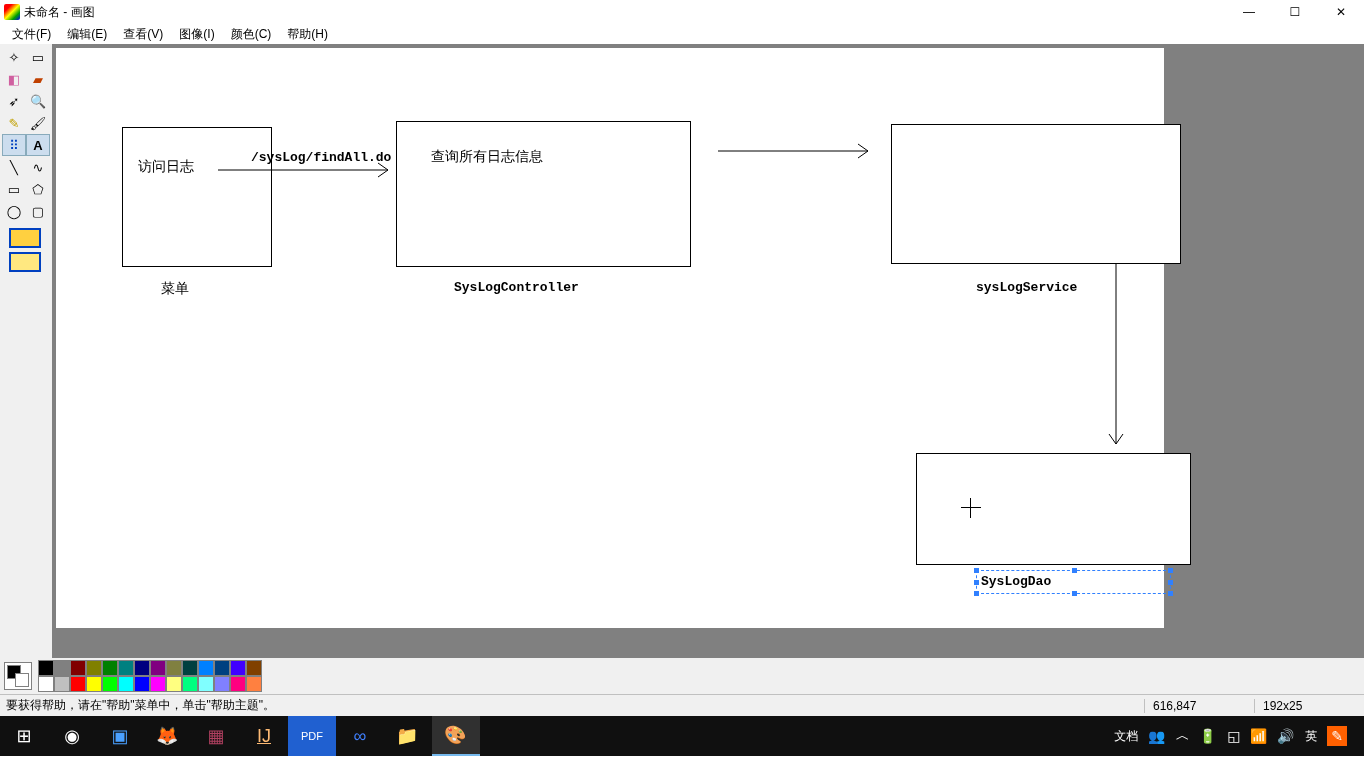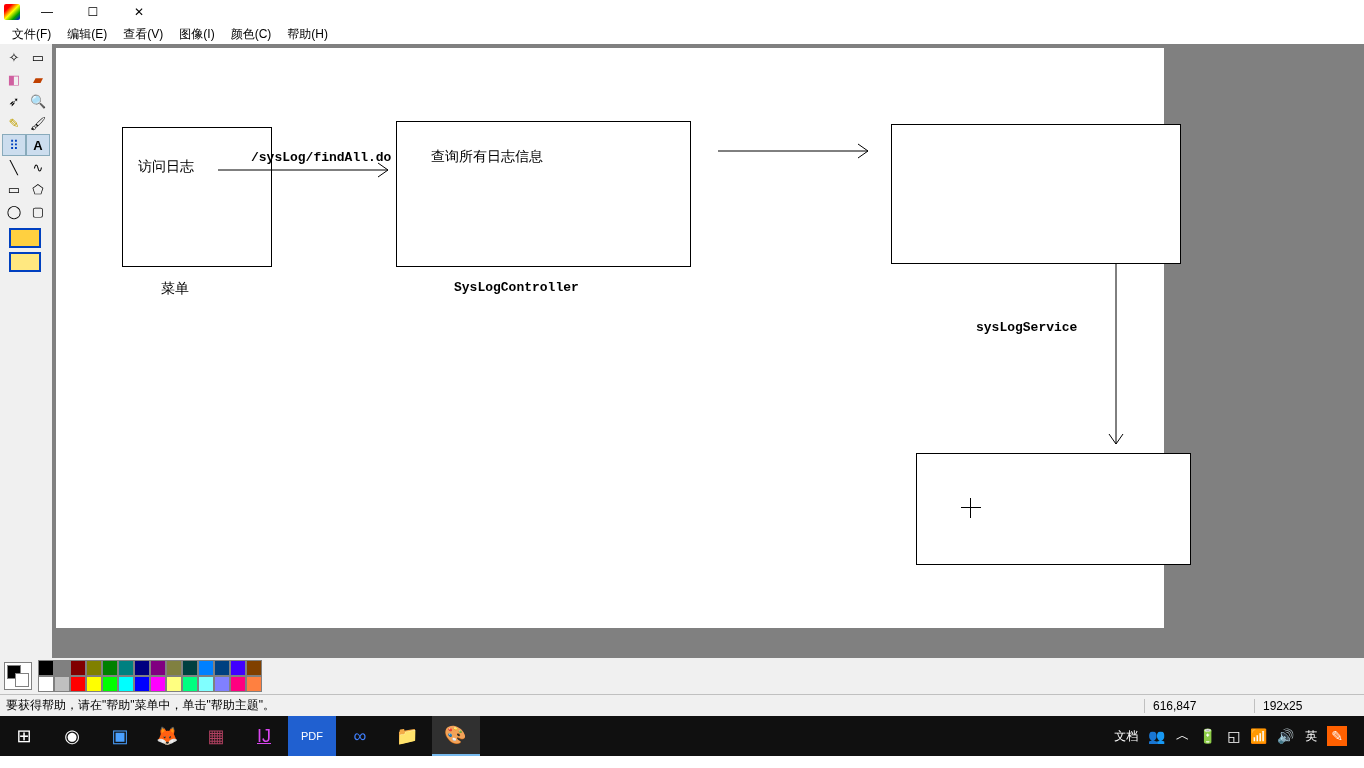--- a/index.html
+++ b/index.html
@@ -44,20 +44,21 @@
 .taskbar .spacer { flex:1; }
 .taskbar .tray { display:flex; align-items:center; gap:10px; padding-right:17px; font-size:12px;}
 .tray-icon { font-size:14px; }
 svg.arrow { position:absolute; overflow:visible; }
 </style>
 </head>
 <body>
 
 <div class="titlebar">
   <div class="app-icon"></div>
+  <div class="title-text">未命名 - 画图</div>
   <div class="win-controls">
     <div class="win-btn">—</div>
     <div class="win-btn">☐</div>
     <div class="win-btn">✕</div>
   </div>
 </div>
 
 <div class="menubar">
   <div class="menu-item">文件(F)</div>
   <div class="menu-item">编辑(E)</div>
@@ -107,30 +108,41 @@
       <div class="box" style="left:340px; top:73px; width:295px; height:146px;"></div>
       <div class="label" style="left:375px; top:100px; font-size:14px;">查询所有日志信息</div>
       <div class="label mono" style="left:398px; top:232px;">SysLogController</div>
 
       <svg class="arrow" style="left:662px; top:93px;" width="160" height="20">
         <line x1="0" y1="10" x2="150" y2="10" stroke="#000" stroke-width="1"></line>
         <polyline points="140,3 150,10 140,17" fill="none" stroke="#000" stroke-width="1"></polyline>
       </svg>
 
       <div class="box" style="left:835px; top:76px; width:290px; height:140px;"></div>
-      <div class="label mono" style="left:920px; top:232px;margin-top:40px;">sysLogService</div>
+      <div class="label mono" style="left:920px; top:232px;">sysLogService</div>
 
       <svg class="arrow" style="left:1050px; top:216px;" width="20" height="190">
         <line x1="10" y1="0" x2="10" y2="180" stroke="#000" stroke-width="1"></line>
         <polyline points="3,170 10,180 17,170" fill="none" stroke="#000" stroke-width="1"></polyline>
       </svg>
 
       <div class="box" style="left:860px; top:405px; width:275px; height:112px;"></div>
       <div class="cursor-cross" style="left:905px; top:450px;"></div>
 
+      <div class="text-sel" style="left:920px; top:522px; width:195px; height:24px;">
+        <span class="mono" style="position:absolute; left:4px; top:3px;">SysLogDao</span>
+        <div class="handle" style="left:-3px; top:-3px;"></div>
+        <div class="handle" style="right:-3px; top:-3px;"></div>
+        <div class="handle" style="left:-3px; bottom:-3px;"></div>
+        <div class="handle" style="right:-3px; bottom:-3px;"></div>
+        <div class="handle" style="left:50%; top:-3px; margin-left:-2px;"></div>
+        <div class="handle" style="left:50%; bottom:-3px; margin-left:-2px;"></div>
+        <div class="handle" style="left:-3px; top:50%; margin-top:-2px;"></div>
+        <div class="handle" style="right:-3px; top:50%; margin-top:-2px;"></div>
+      </div>
     </div>
   </div>
 </div>
 
 <div class="colorbox">
   <div class="cur-colors">
     <div class="fg"></div>
     <div class="bg-c"></div>
   </div>
   <div class="palette">
@@ -174,21 +186,21 @@
   <div class="status-cell">616,847</div>
   <div class="status-cell">192x25</div>
 </div>
 
 <div class="taskbar">
   <div class="tb-btn">⊞</div>
   <div class="tb-btn">◉</div>
   <div class="tb-btn" style="color:#4aa0ff;">▣</div>
   <div class="tb-btn" style="color:#ff8c00;">🦊</div>
   <div class="tb-btn" style="color:#b04060;">▦</div>
-  <div class="tb-btn" style="color:#d946ef;text-decoration:underline;">IJ</div>
+  <div class="tb-btn" style="color:#fdba74;text-decoration:underline;">IJ</div>
   <div class="tb-btn" style="background:#2060d0; color:#fff; font-size:11px;">PDF</div>
   <div class="tb-btn" style="color:#4080ff;">∞</div>
   <div class="tb-btn" style="color:#f0c040;">📁</div>
   <div class="tb-btn active">🎨</div>
   <div class="spacer"></div>
   <div class="tray">
     <span>文档</span>
     <span class="tray-icon">👥</span>
     <span class="tray-icon">︿</span>
     <span class="tray-icon">🔋</span>

